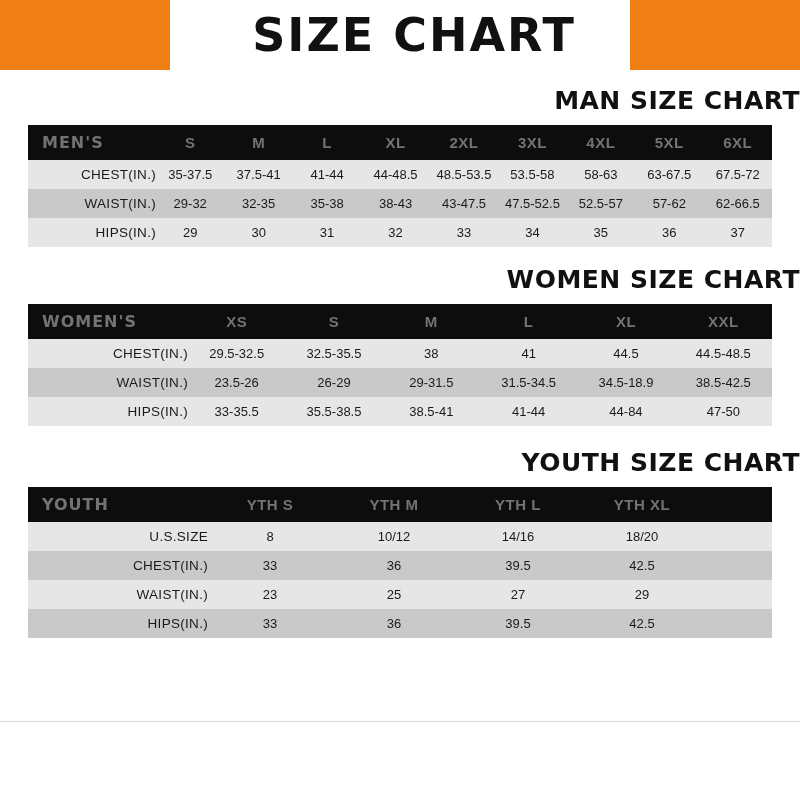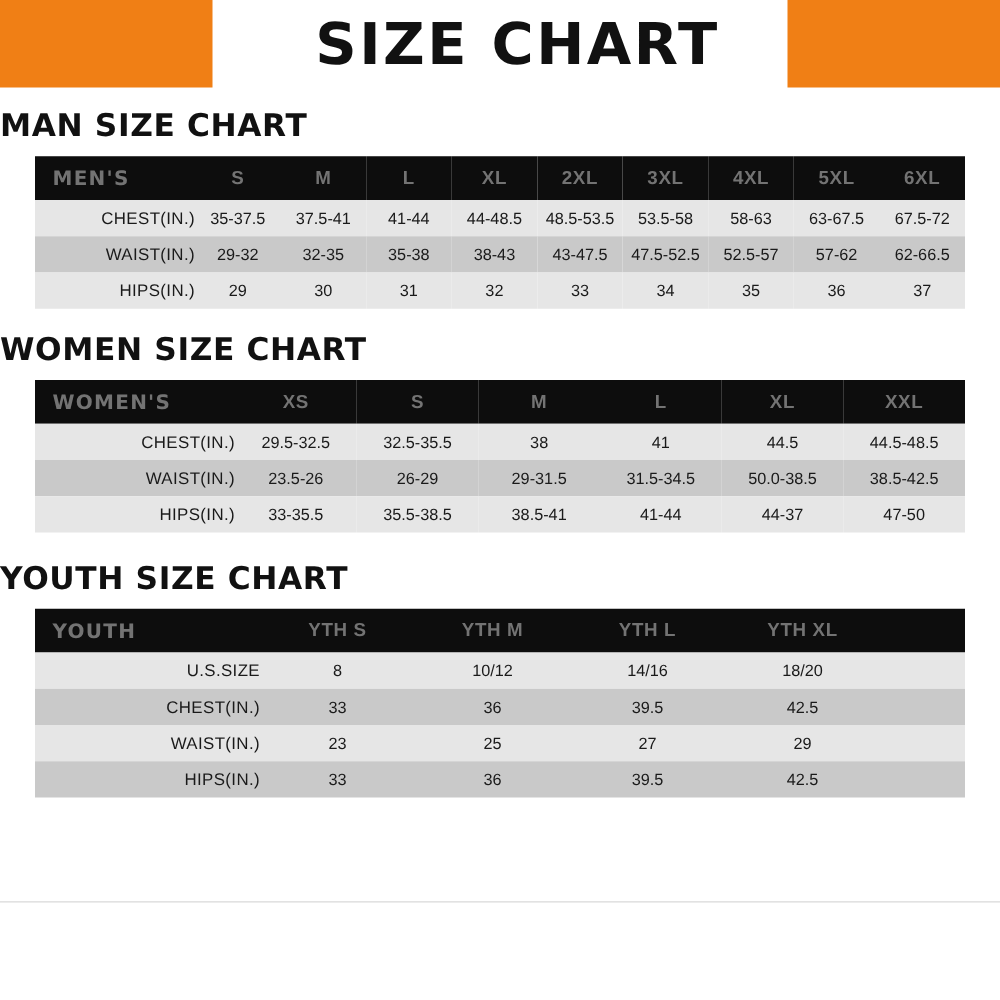--- a/index.html
+++ b/index.html
@@ -50,21 +50,21 @@
     color: #111111;
     text-align: center;
     background: #ffffff;
     padding: 0 18px;
   }
 
   .section {
     margin-top: 14px;
   }
   .section-title {
-    text-align: left;
+    text-align: right;
     font-family: "DejaVu Sans", sans-serif;
     font-weight: bold;
     font-size: 25px;
     letter-spacing: 0.5px;
     color: #111111;
     margin-bottom: 10px;
   }
 
   table.size-table {
     border-collapse: collapse;
@@ -234,30 +234,30 @@
           <td>41</td>
           <td>44.5</td>
           <td>44.5-48.5</td>
         </tr>
         <tr class="even">
           <td class="rowhead">WAIST(IN.)</td>
           <td>23.5-26</td>
           <td>26-29</td>
           <td>29-31.5</td>
           <td>31.5-34.5</td>
-          <td>50.0-38.5</td>
+          <td>34.5-18.9</td>
           <td>38.5-42.5</td>
         </tr>
         <tr class="odd">
           <td class="rowhead">HIPS(IN.)</td>
           <td>33-35.5</td>
           <td>35.5-38.5</td>
           <td>38.5-41</td>
           <td>41-44</td>
-          <td>44-37</td>
+          <td>44-84</td>
           <td>47-50</td>
         </tr>
       </tbody>
     </table>
   </div>
 
   <div class="section section-youth">
     <div class="section-title">YOUTH SIZE CHART</div>
     <table class="size-table">
       <colgroup>

